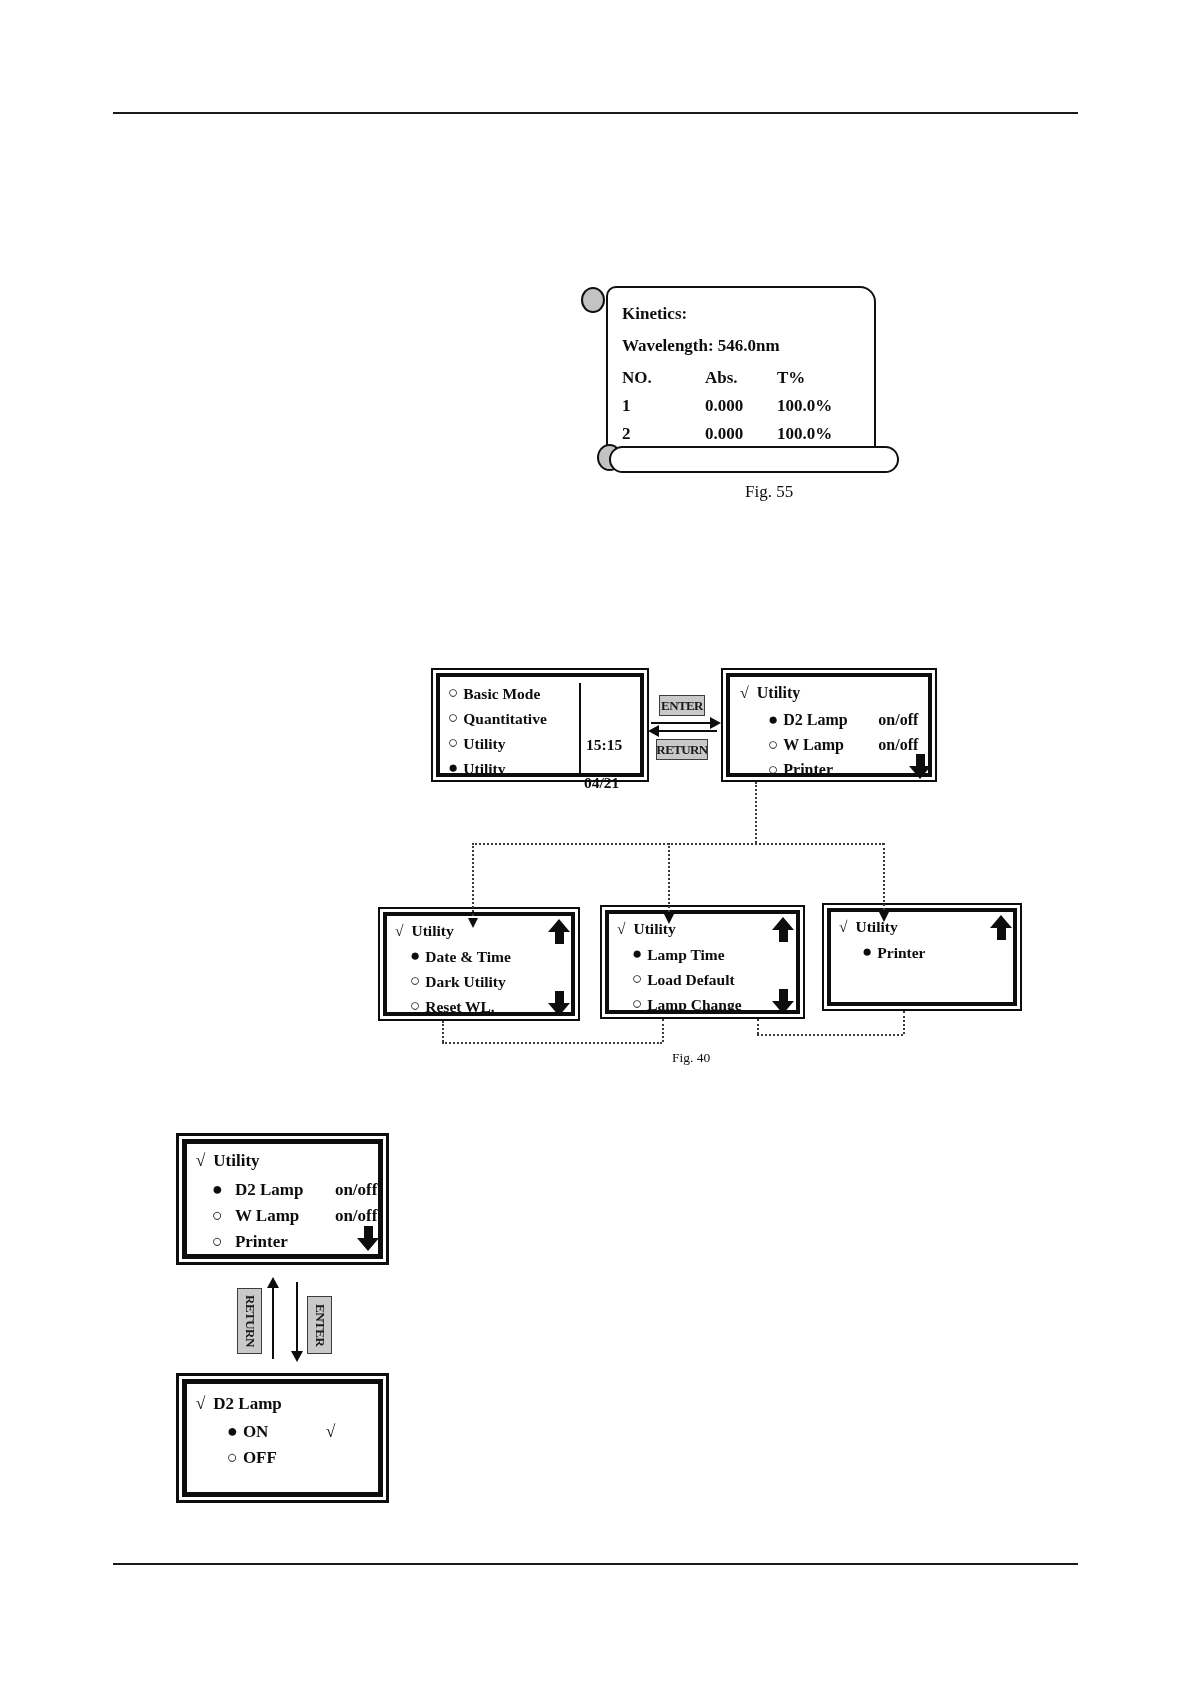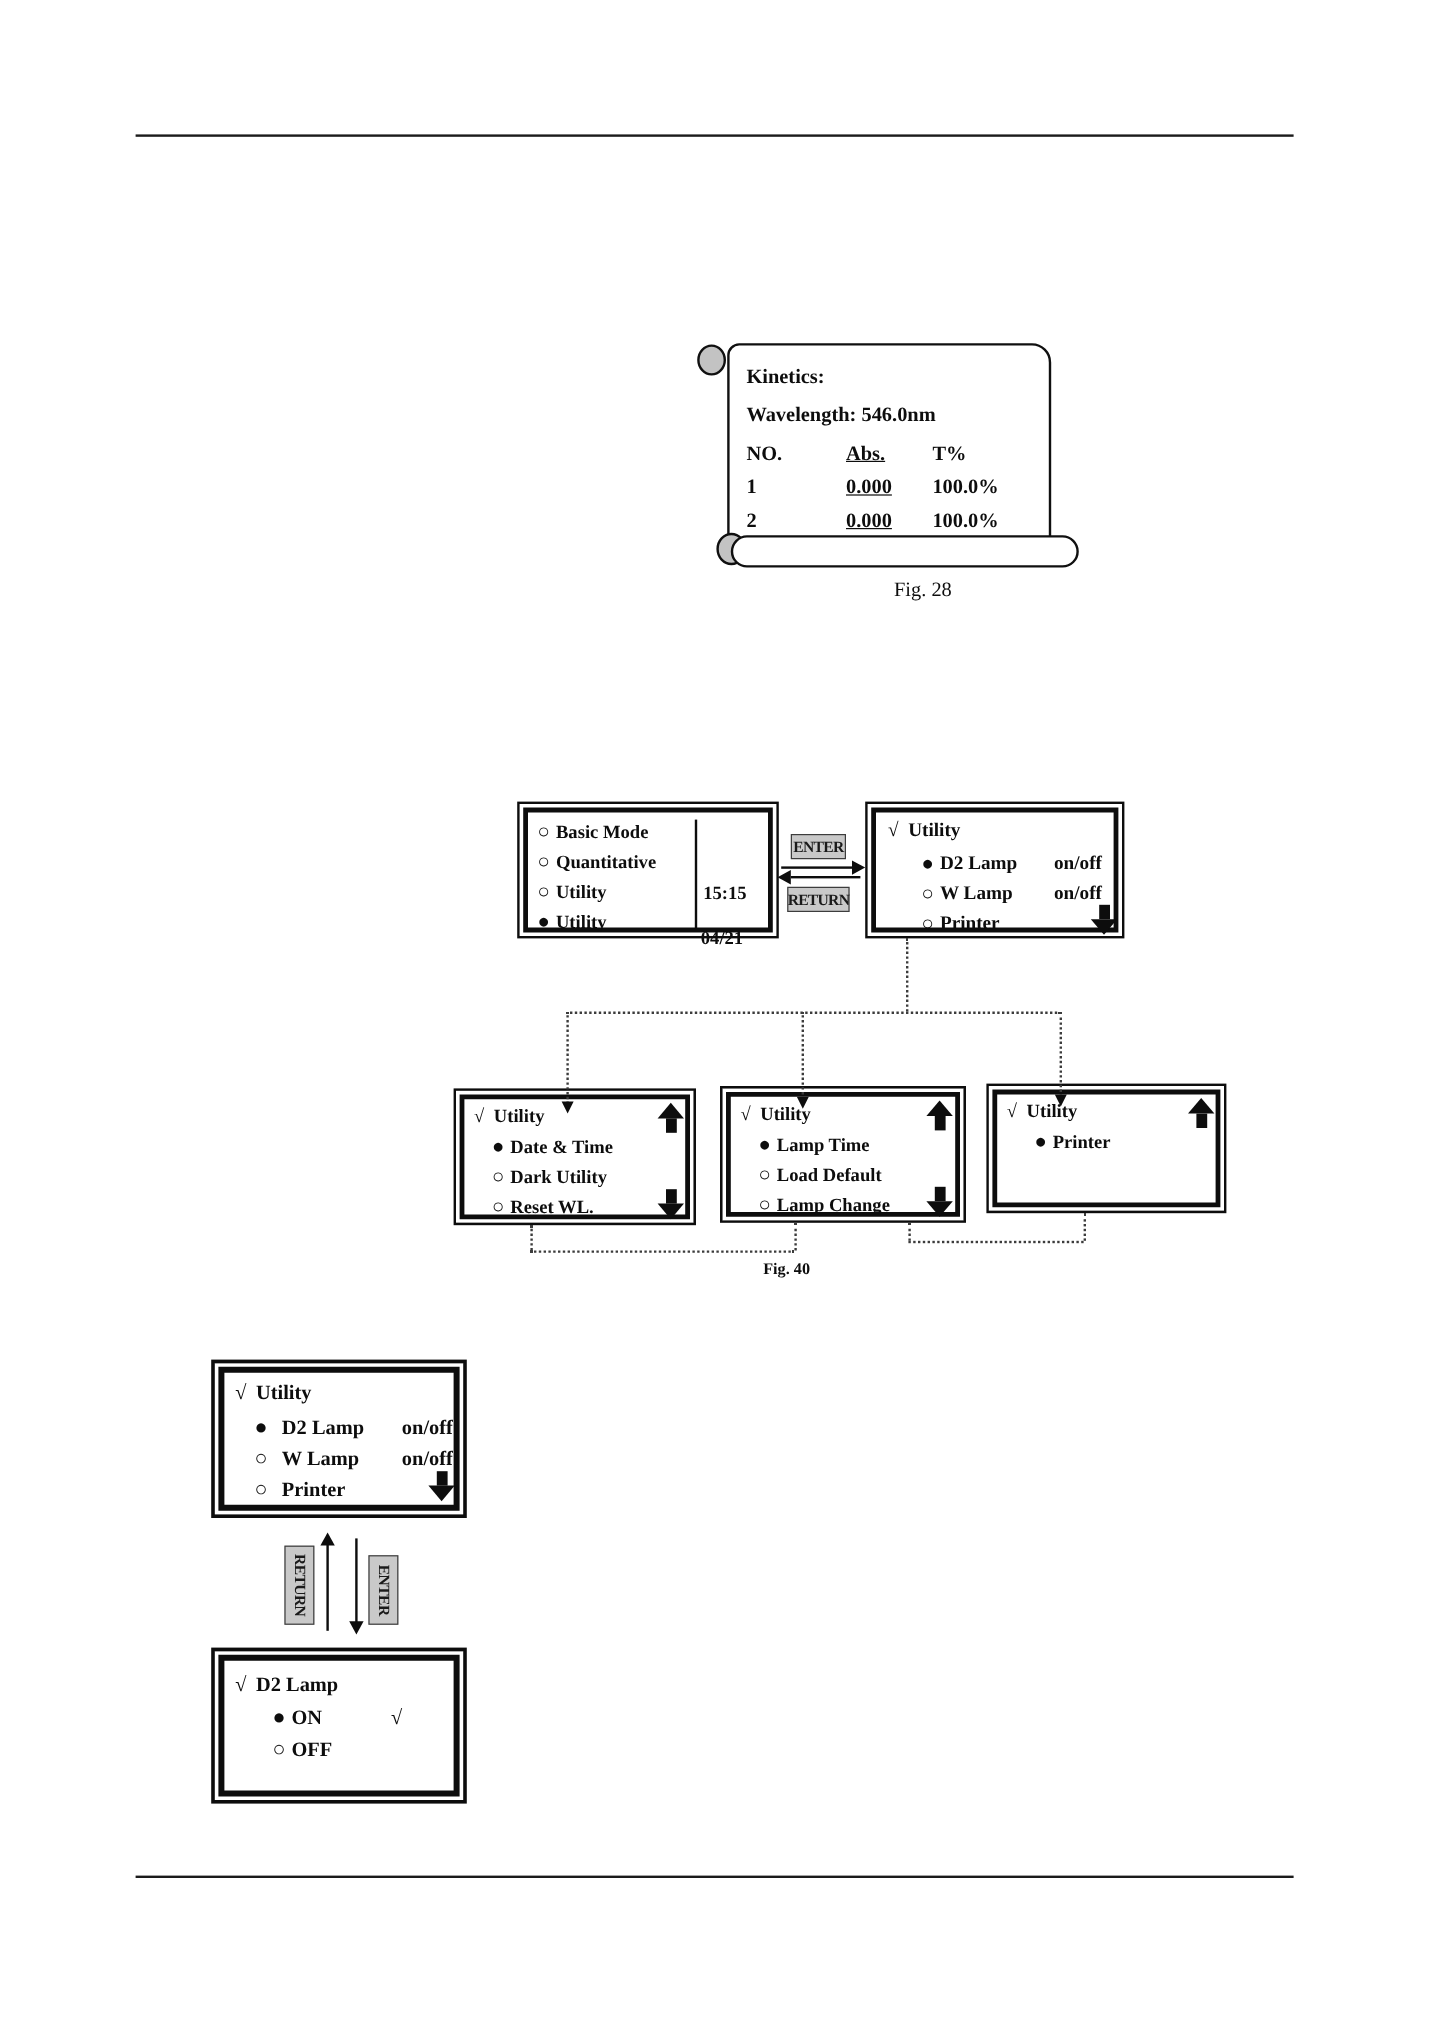--- a/index.html
+++ b/index.html
@@ -12,21 +12,21 @@
   .rule { position:absolute; height:2px; background:#1b1b1b; }
 
   
   .scroll-body { position:absolute; left:606px; top:286px; width:270px; height:168px;
     background:#fff; border:2px solid #101010; border-radius:10px 16px 2px 0; }
   .curl { position:absolute; background:#c3c3c3; border:2px solid #101010; border-radius:50%; }
   .scroll-roll { position:absolute; left:609px; top:446px; width:290px; height:27px;
     background:#fff; border:2px solid #101010; border-radius:14px; }
   .pr-line { position:absolute; left:622px; font-size:17px; font-weight:bold; white-space:nowrap; display:flex; }
   .pr-c1 { display:inline-block; width:83px; }
-  .pr-c2 { display:inline-block; width:72px;text-decoration:underline; }
+  .pr-c2 { display:inline-block; width:72px; }
   .caption { position:absolute; white-space:nowrap; }
 
   
   .lcd { position:absolute; background:#fff; border:2px solid #0d0d0d;
     box-shadow: inset 0 0 0 3px #fff, inset 0 0 0 7px #0d0d0d; }
   .lcd.heavy { border-width:3px;
     box-shadow: inset 0 0 0 3px #fff, inset 0 0 0 8px #0d0d0d; }
   .srow { position:absolute; display:flex; align-items:center; gap:5px;
     font-weight:bold; white-space:nowrap; line-height:1.15; }
   .srow .b { font-size:17px; line-height:1; transform:translateY(-1px); }
@@ -91,21 +91,21 @@
       <span class="pr-c1">1</span>
       <span class="pr-c2">0.000</span>
       <span>100.0%</span>
     </div>
     <div class="pr-line" style="top:424px;">
       <span class="pr-c1">2</span>
       <span class="pr-c2">0.000</span>
       <span>100.0%</span>
     </div>
   </div>
-  <div class="caption" style="left:745px; top:482px; font-size:17px;">Fig. 28</div>
+  <div class="caption" style="left:745px; top:482px; font-size:17px;">Fig. 55</div>
 
   <div class="lcd" style="left:431px; top:668px; width:218px; height:114px;">
     <div class="srow" style="left:15px; top:15px; font-size:15.5px;">
       <span class="b">○</span>
       <span>Basic Mode</span>
     </div>
     <div class="srow" style="left:15px; top:40px; font-size:15.5px;">
       <span class="b">○</span>
       <span>Quantitative</span>
     </div>
@@ -232,21 +232,21 @@
   <div class="dot-v" style="left:883px; top:843px; height:71px;"></div>
   <div class="tri-down-xs" style="left:879px; top:912px;"></div>
 
   <div class="dot-v" style="left:442px; top:1021px; height:21px;"></div>
   <div class="dot-h" style="left:442px; top:1042px; width:220px;"></div>
   <div class="dot-v" style="left:662px; top:1019px; height:23px;"></div>
   <div class="dot-v" style="left:757px; top:1019px; height:15px;"></div>
   <div class="dot-h" style="left:757px; top:1034px; width:146px;"></div>
   <div class="dot-v" style="left:903px; top:1011px; height:23px;"></div>
 
-  <div class="caption" style="left:636px; top:1050px; font-size:13.5px; font-weight:bold;text-align:right;">Fig. 40</div>
+  <div class="caption" style="left:672px; top:1050px; font-size:13.5px; font-weight:normal;text-align:right;">Fig. 40</div>
 
   <div class="lcd heavy" style="left:176px; top:1133px; width:213px; height:132px;">
     <div class="srow" style="left:17px; top:15px; font-size:17px; gap:8px;">
       <span>√</span>
       <span>Utility</span>
     </div>
     <div class="srow" style="left:33px; top:44px; font-size:17px; gap:12px;">
       <span class="b" style="font-size:18px;">●</span>
       <span style="width:88px;">D2 Lamp</span>
       <span>on/off</span>

